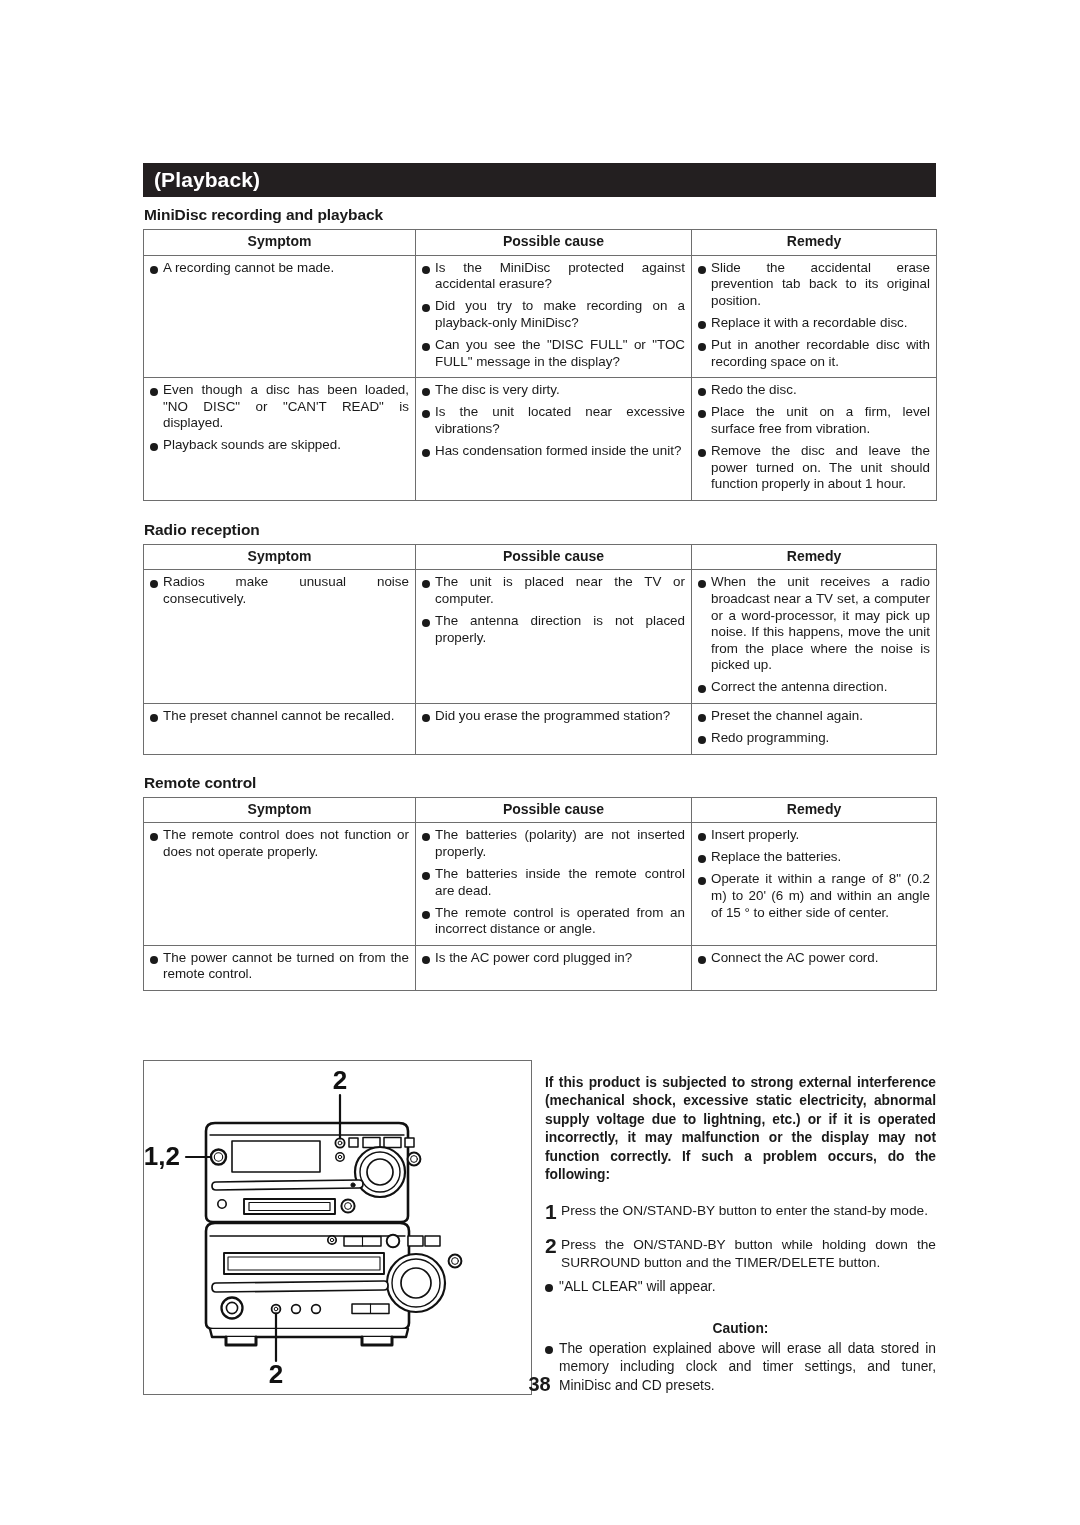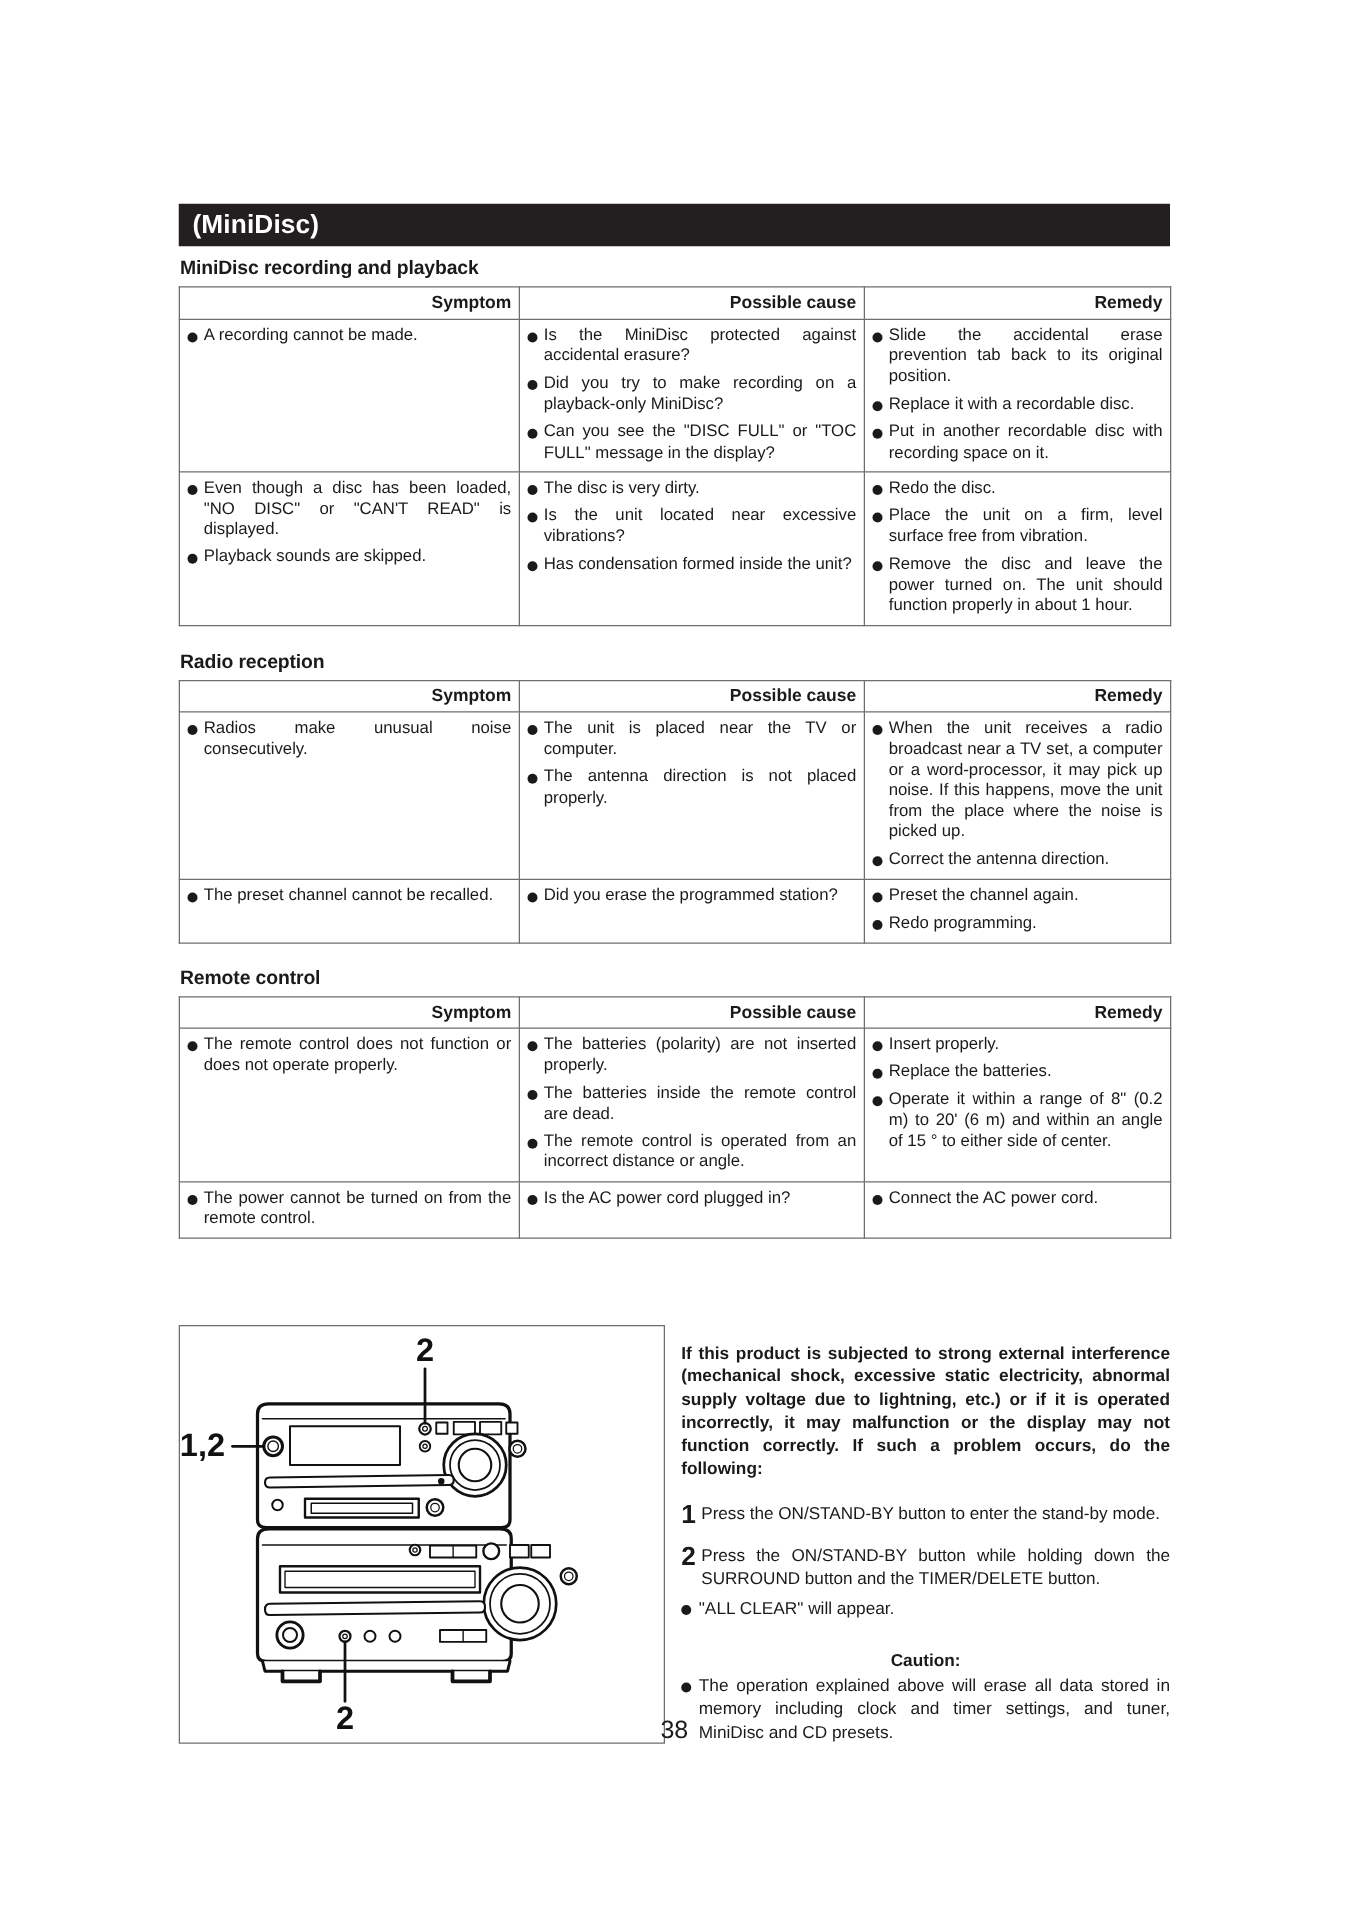--- a/index.html
+++ b/index.html
@@ -55,21 +55,21 @@
     font-size: 13.4px;
     line-height: 16.6px;
   }
   table.tbl th, table.tbl td {
     border: 1px solid #6e6e6e;
     vertical-align: top;
     padding: 4px 6px 7px 6px;
     box-sizing: border-box;
   }
   table.tbl th {
-    text-align: right;
+    text-align: center;
     font-weight: bold;
     font-size: 14px;
     padding: 3px 6px 5px 6px;
     height: 25px;
   }
   col.c1 { width: 272px; }
   col.c2 { width: 276px; }
   col.c3 { width: 245px; }
 
   ul.blist {
@@ -178,32 +178,32 @@
     background: #1a1a1a;
   }
 
   
   .pageno {
     position: absolute;
     left: 0;
     top: 1373px;
     width: 793px;
     text-align: center;
-    font-weight: normal;
+    font-weight: bold;
     font-size: 20px;
   }
   .spacer-reset { height: 58px; }
 </style>
 </head>
 <body>
 
 <div class="page">
 
   <div style="height:163px"></div>
-  <div class="bar">(MiniDisc)</div>
+  <div class="bar">(Playback)</div>
 
   <div class="subhead">MiniDisc recording and playback</div>
   <table class="tbl">
     <colgroup>
         <col class="c1">
         <col class="c2">
         <col class="c3">
       </colgroup>
     <thead>
       <tr>

